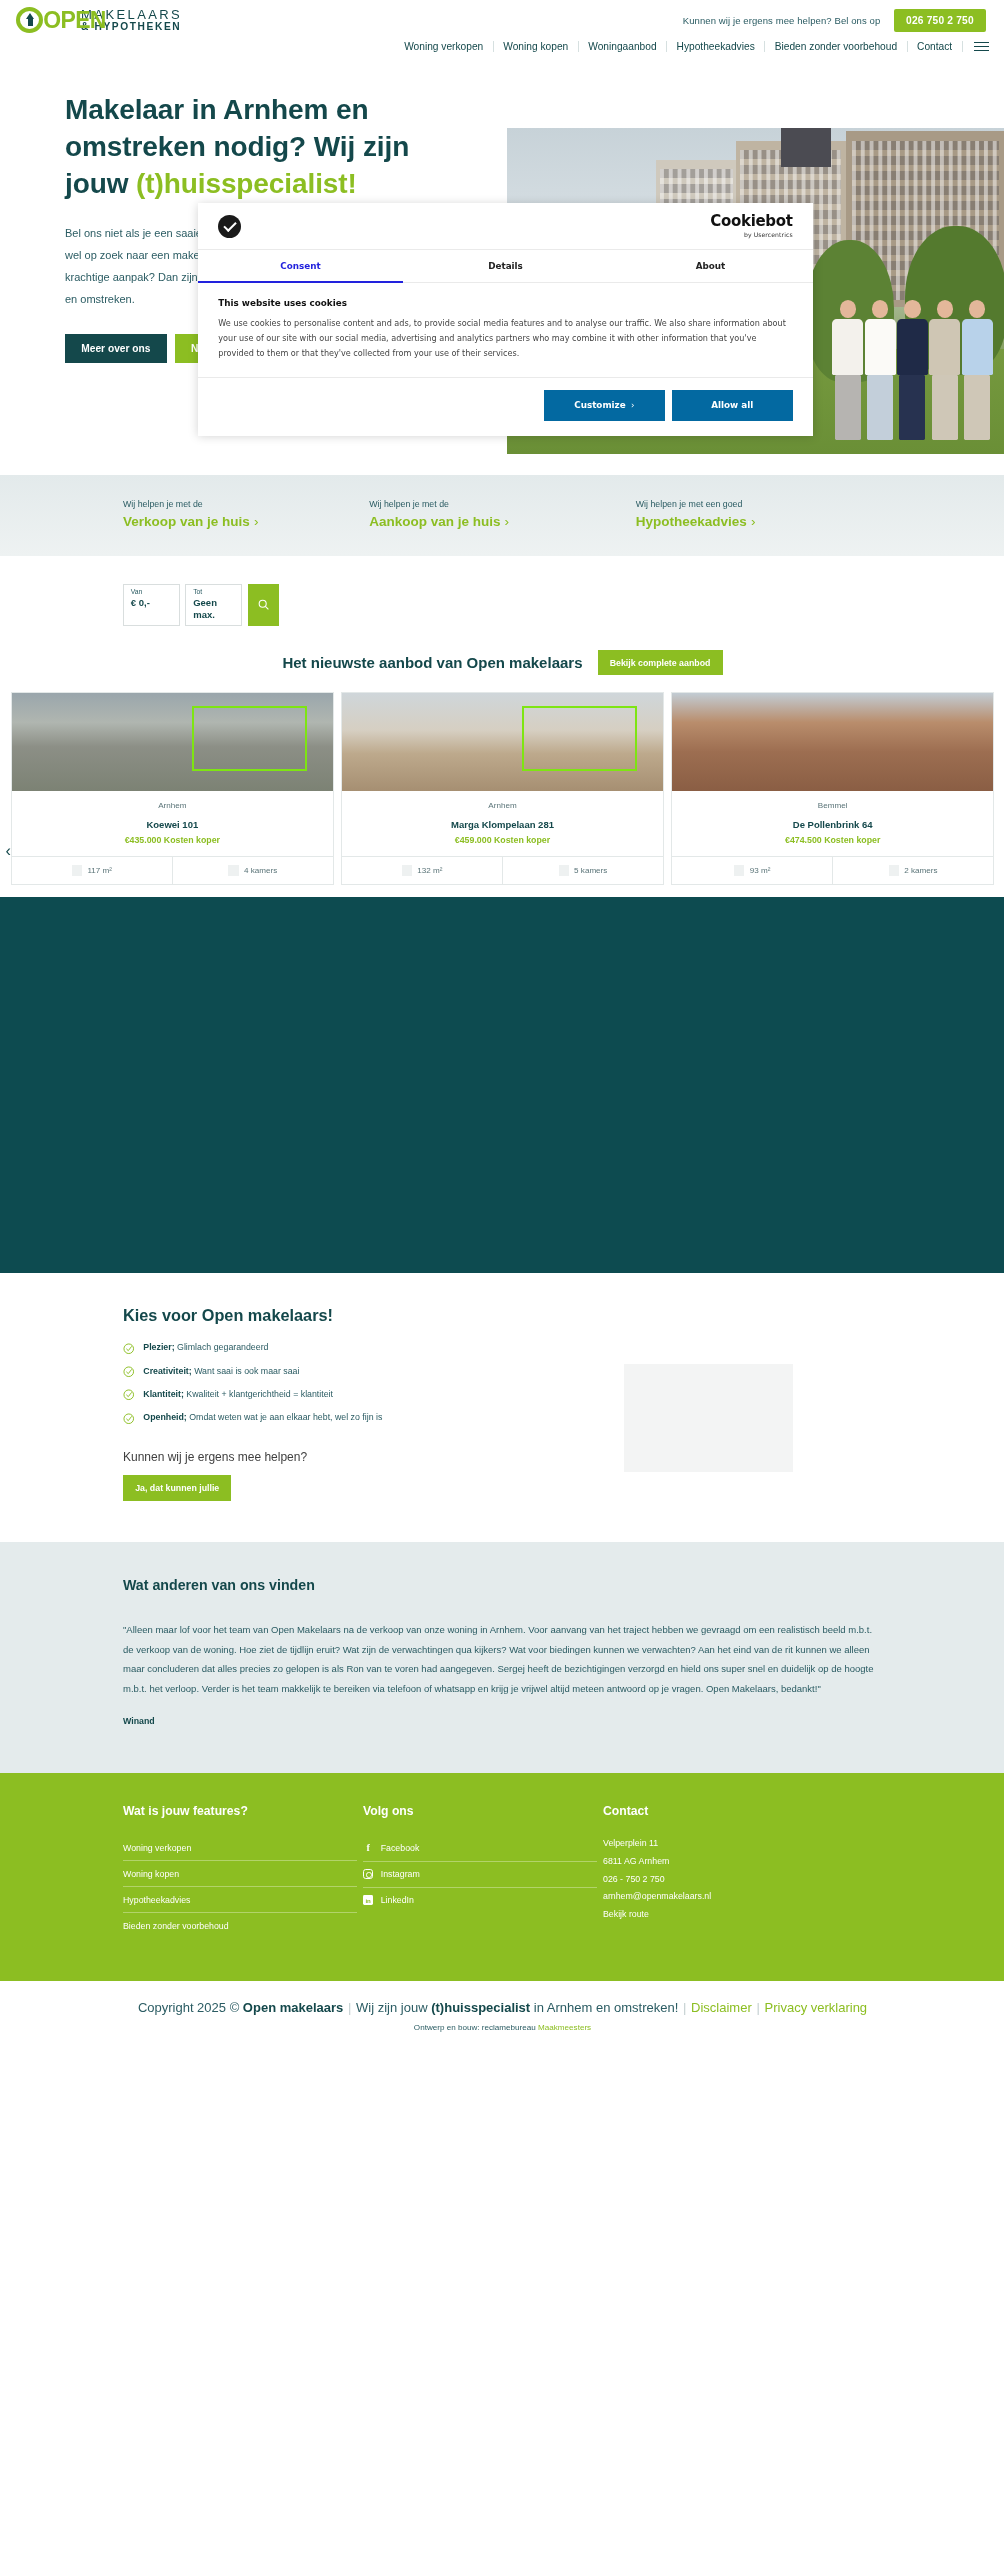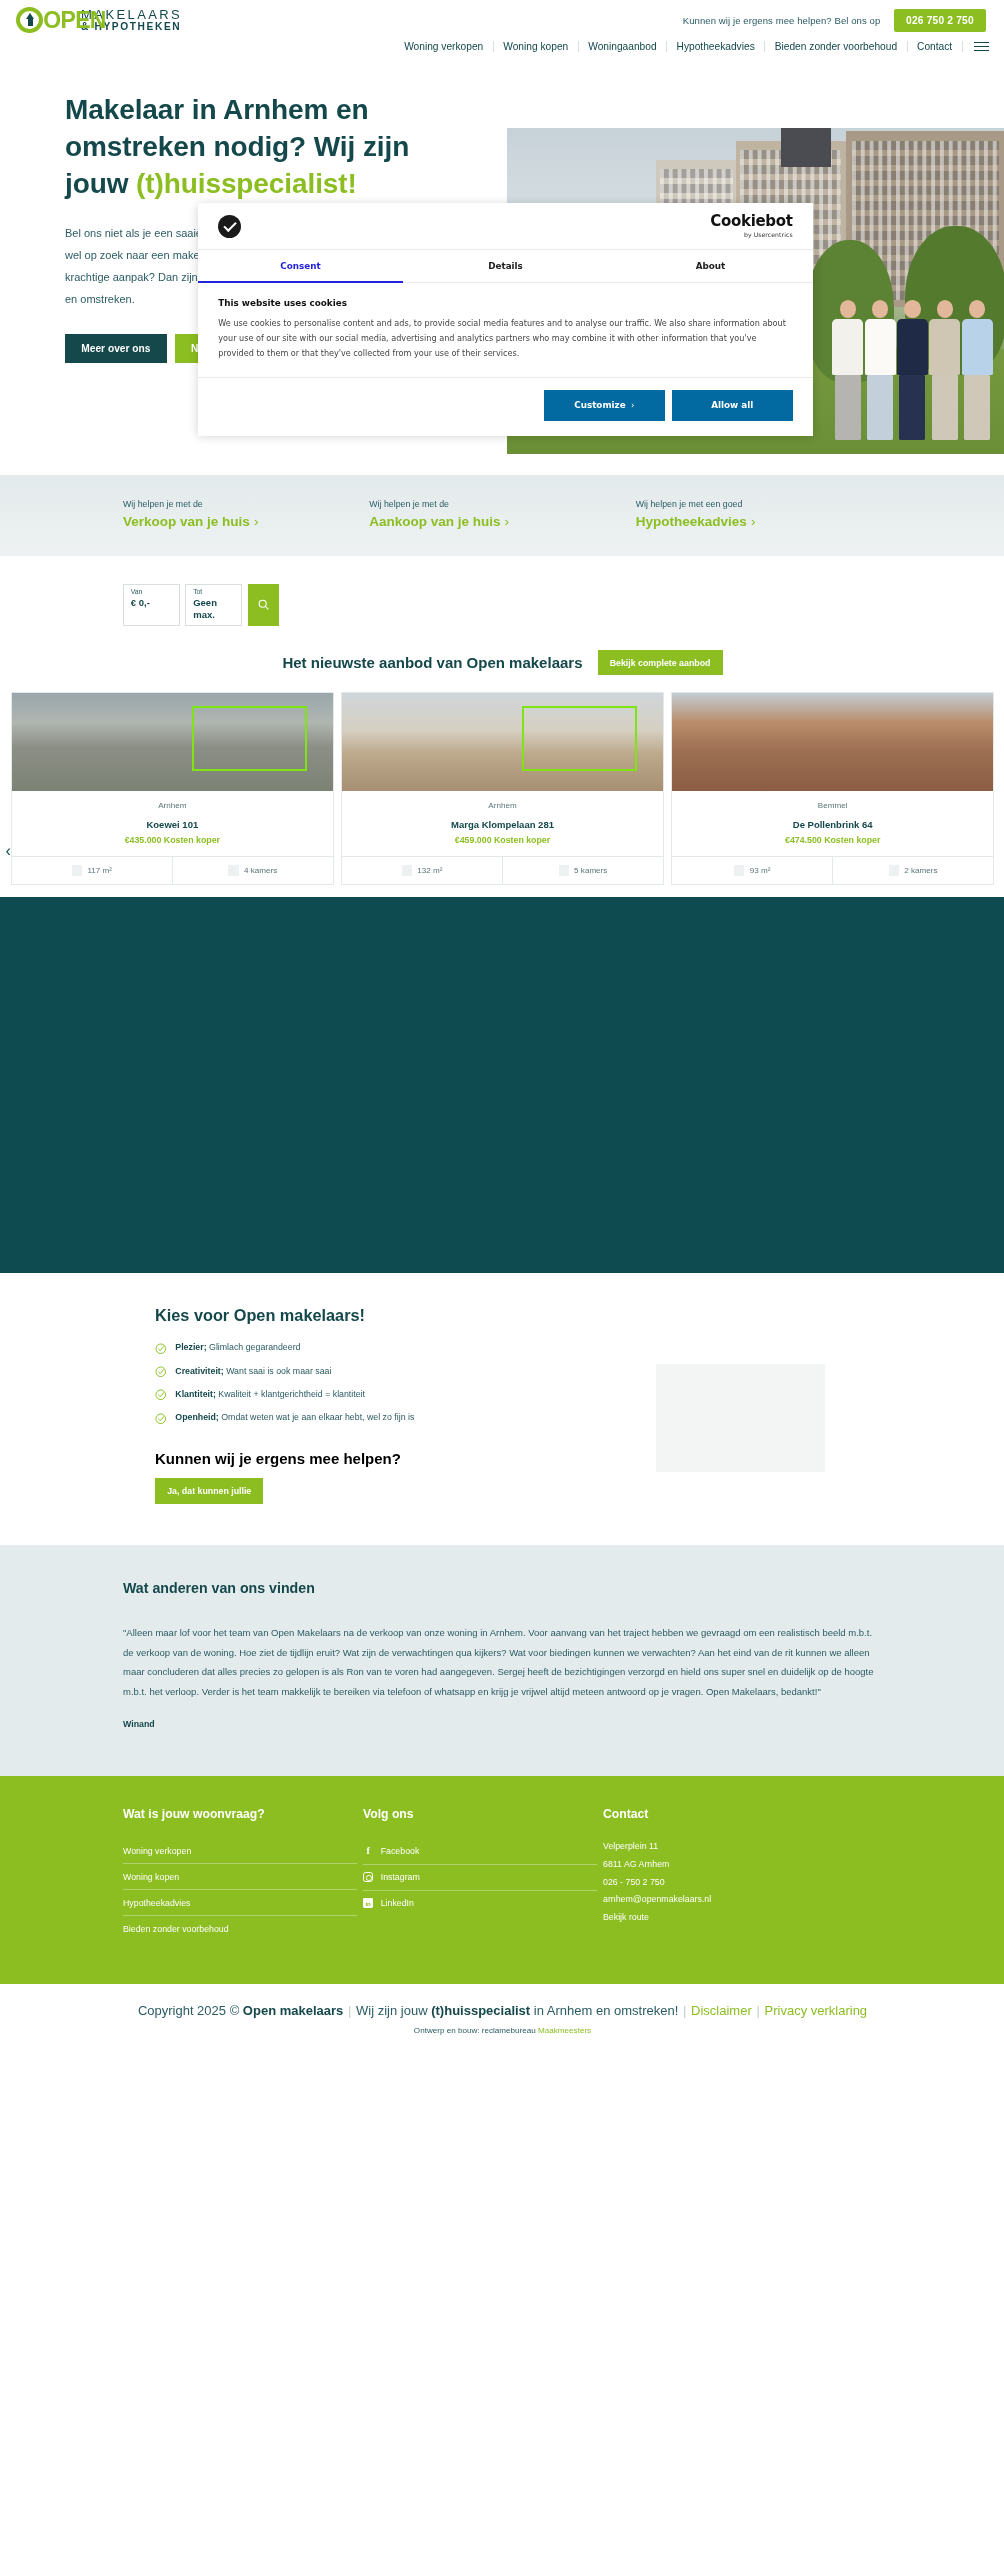--- a/index.html
+++ b/index.html
@@ -172,27 +172,27 @@
   .feat + .feat { border-left: 0.7px solid #e3e8e8; }
   .feat-ic { width: 10.2px; height: 10.2px; background: #eef1f1; }
   .arrow-l { position: absolute; left: 5.4px; top: 149px; font-size: 16.3px; color: #14484b; }
 
   
   .tealblock { height: 376px; background: #0d4b50; }
 
   
   .choose { background: #fff; padding: 33px 0 41px; }
   .choose-grid { display: flex; gap: 27px; }
-  .choose-left { width: 474px; margin-left: 32px; }
+  .choose-left { width: 474px; }
   .choose-h { font-size: 16.3px; font-weight: bold; color: #14484b; margin-bottom: 17.6px; }
   .usp { display: flex; align-items: flex-start; gap: 8.8px; margin-bottom: 11px; }
   .usp-ic { flex: 0 0 auto; width: 11.5px; height: 11.5px; margin-top: 0.7px; }
   .usp-txt { font-size: 8.8px; color: #2b5c63; line-height: 11.5px; }
   .usp-txt b { color: #14484b; }
-  .choose-h2 { font-size: 15px; font-weight: bold; color: #000000; margin: 26px 0 11px; }
+  .choose-h2 { font-size: 12px; font-weight: normal; color: #404040; margin: 26px 0 11px; }
   .choose-btn { display: inline-block; background: #8cbe22; color: #fff; font-size: 8.8px; font-weight: bold; padding: 8.1px 12.2px; }
   .choose-right { flex: 1; }
   .ph-box { width: 169px; height: 108px; background: #f3f4f4; margin-top: 58px; }
 
   
   .review { background: #e4ebec; padding: 35px 0 47px; }
   .review-h { font-size: 14.2px; font-weight: bold; color: #14484b; margin-bottom: 27px; }
   .review-p { font-size: 9.5px; line-height: 2.05; color: #2b5c63; }
   .review-name { margin-top: 17.6px; font-size: 8.8px; font-weight: bold; color: #14484b; }
 
@@ -488,21 +488,21 @@
   <div class="wrap">
     <div class="review-h">Wat anderen van ons vinden</div>
     <div class="review-p">"Alleen maar lof voor het team van Open Makelaars na de verkoop van onze woning in Arnhem. Voor aanvang van het traject hebben we gevraagd om een realistisch beeld m.b.t. de verkoop van de woning. Hoe ziet de tijdlijn eruit? Wat zijn de verwachtingen qua kijkers? Wat voor biedingen kunnen we verwachten? Aan het eind van de rit kunnen we alleen maar concluderen dat alles precies zo gelopen is als Ron van te voren had aangegeven. Sergej heeft de bezichtigingen verzorgd en hield ons super snel en duidelijk op de hoogte m.b.t. het verloop. Verder is het team makkelijk te bereiken via telefoon of whatsapp en krijg je vrijwel altijd meteen antwoord op je vragen. Open Makelaars, bedankt!"</div>
     <div class="review-name">Winand</div>
   </div>
 </div>
 
 <div class="footer">
   <div class="wrap foot-grid">
     <div class="fcol1">
-      <div class="foot-h">Wat is jouw woonvraag?</div>
+      <div class="foot-h">Wat is jouw features?</div>
       <a class="foot-link">Woning verkopen</a>
       <a class="foot-link">Woning kopen</a>
       <a class="foot-link">Hypotheekadvies</a>
       <a class="foot-link">Bieden zonder voorbehoud</a>
     </div>
     <div class="fcol2">
       <div class="foot-h">Volg ons</div>
       <a class="soc">
           <span class="soc-ic fb">f</span>
           <span>Facebook</span>

